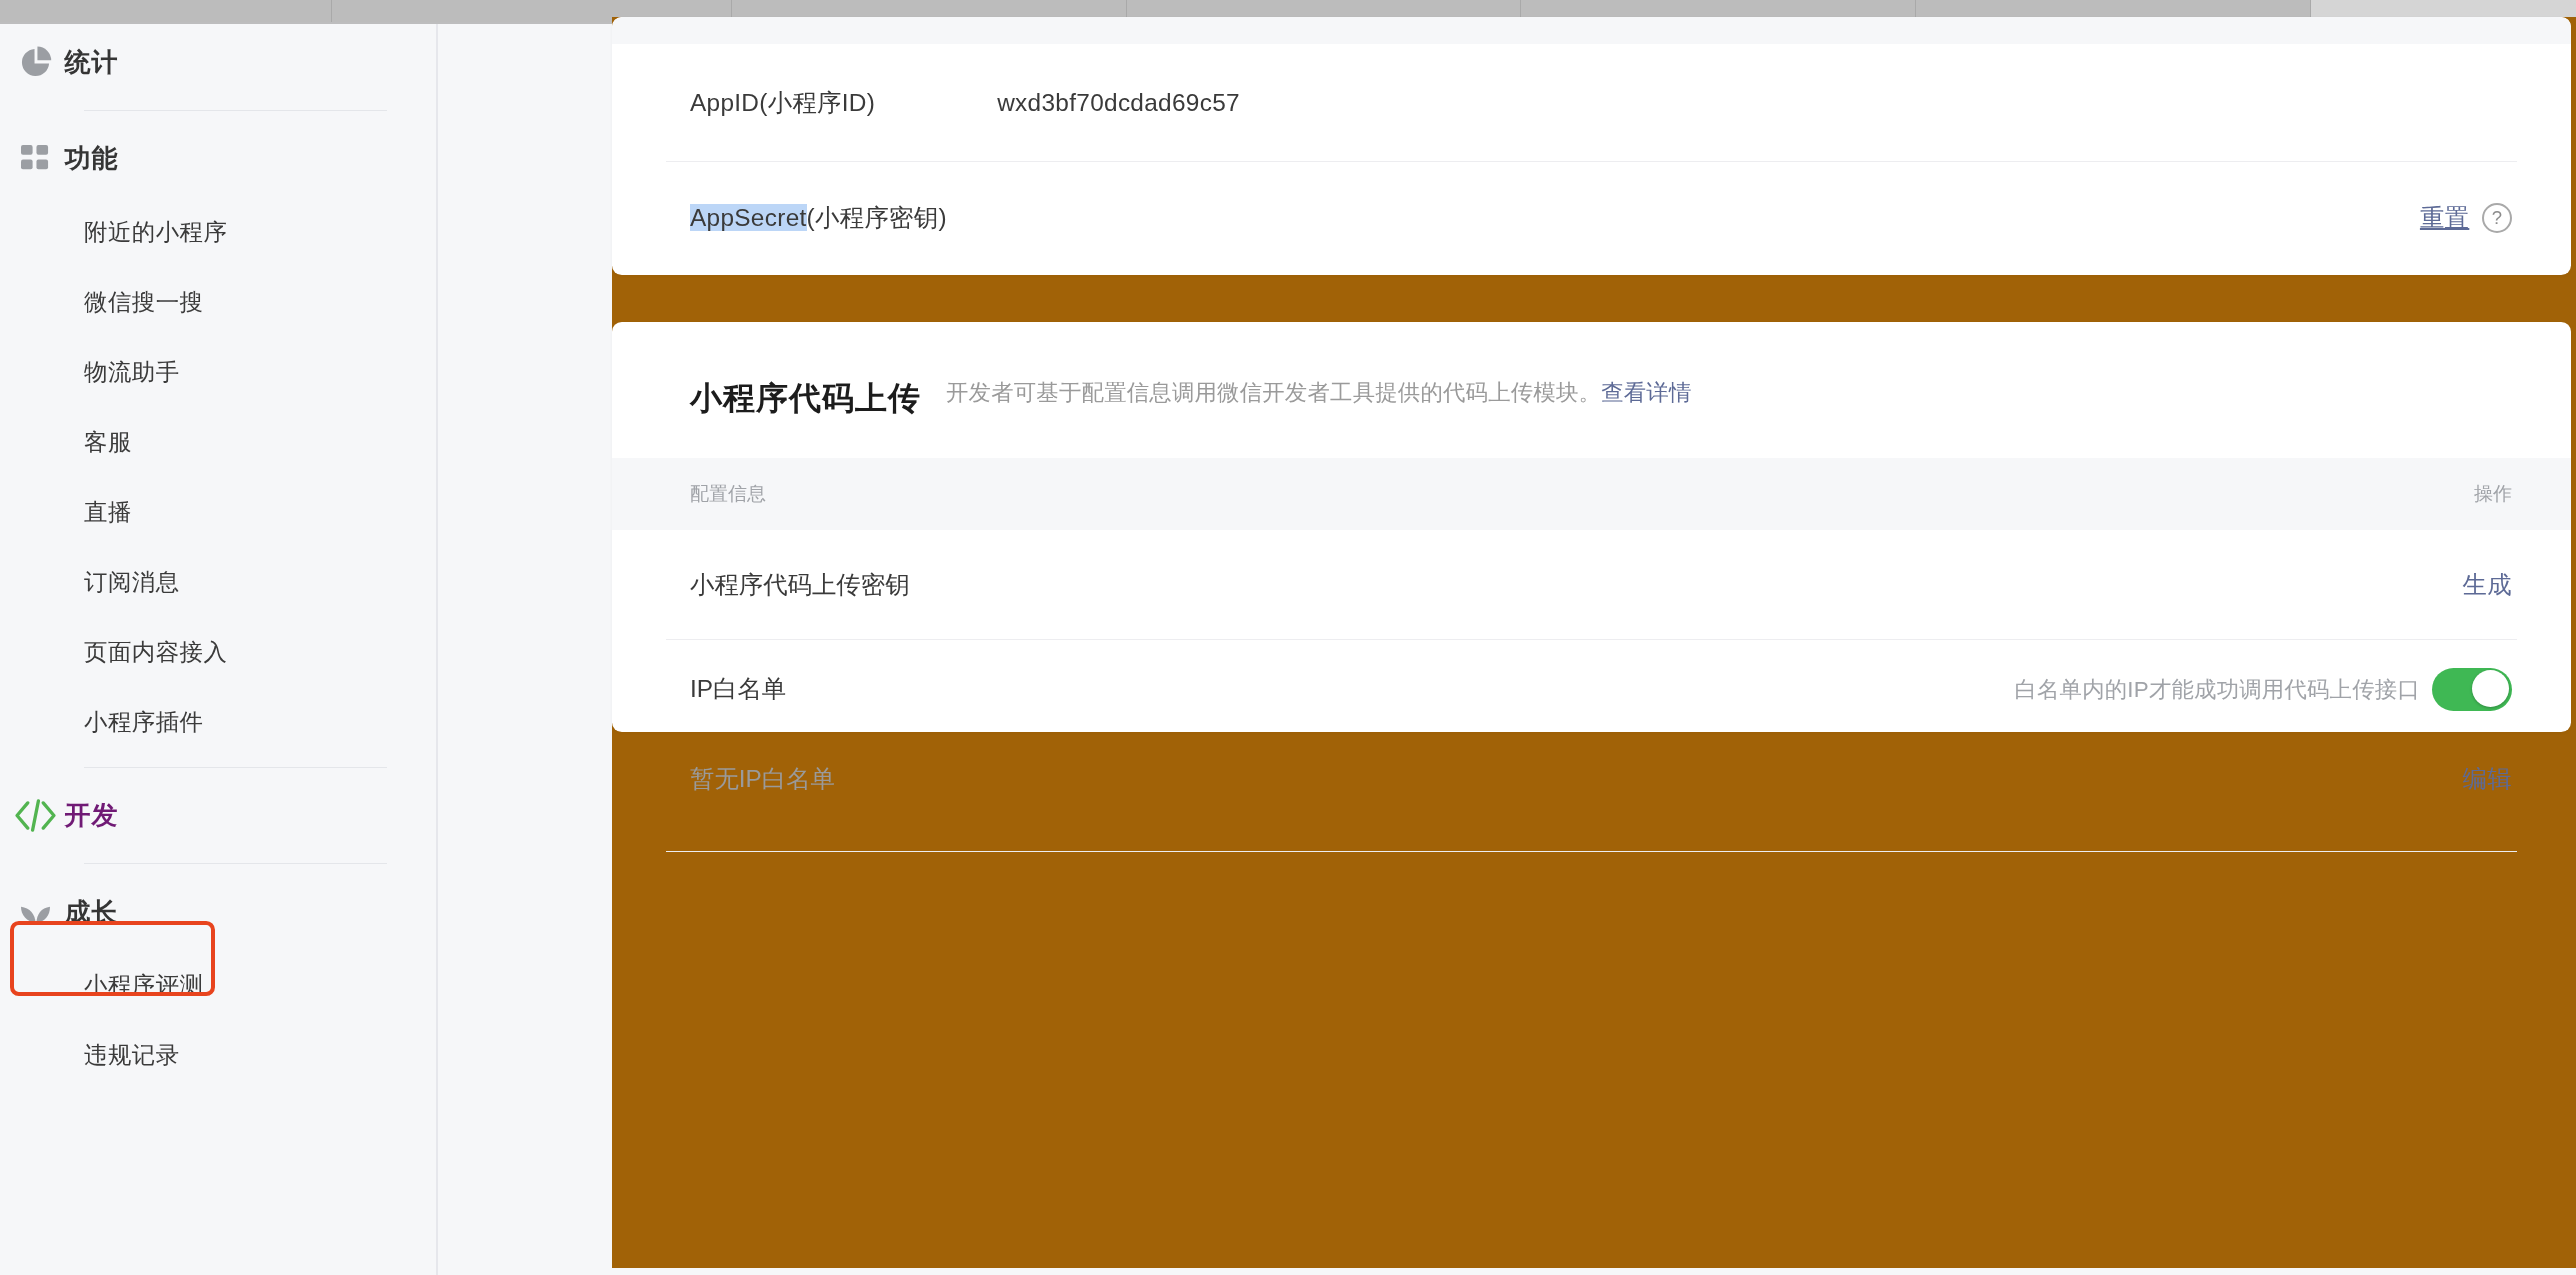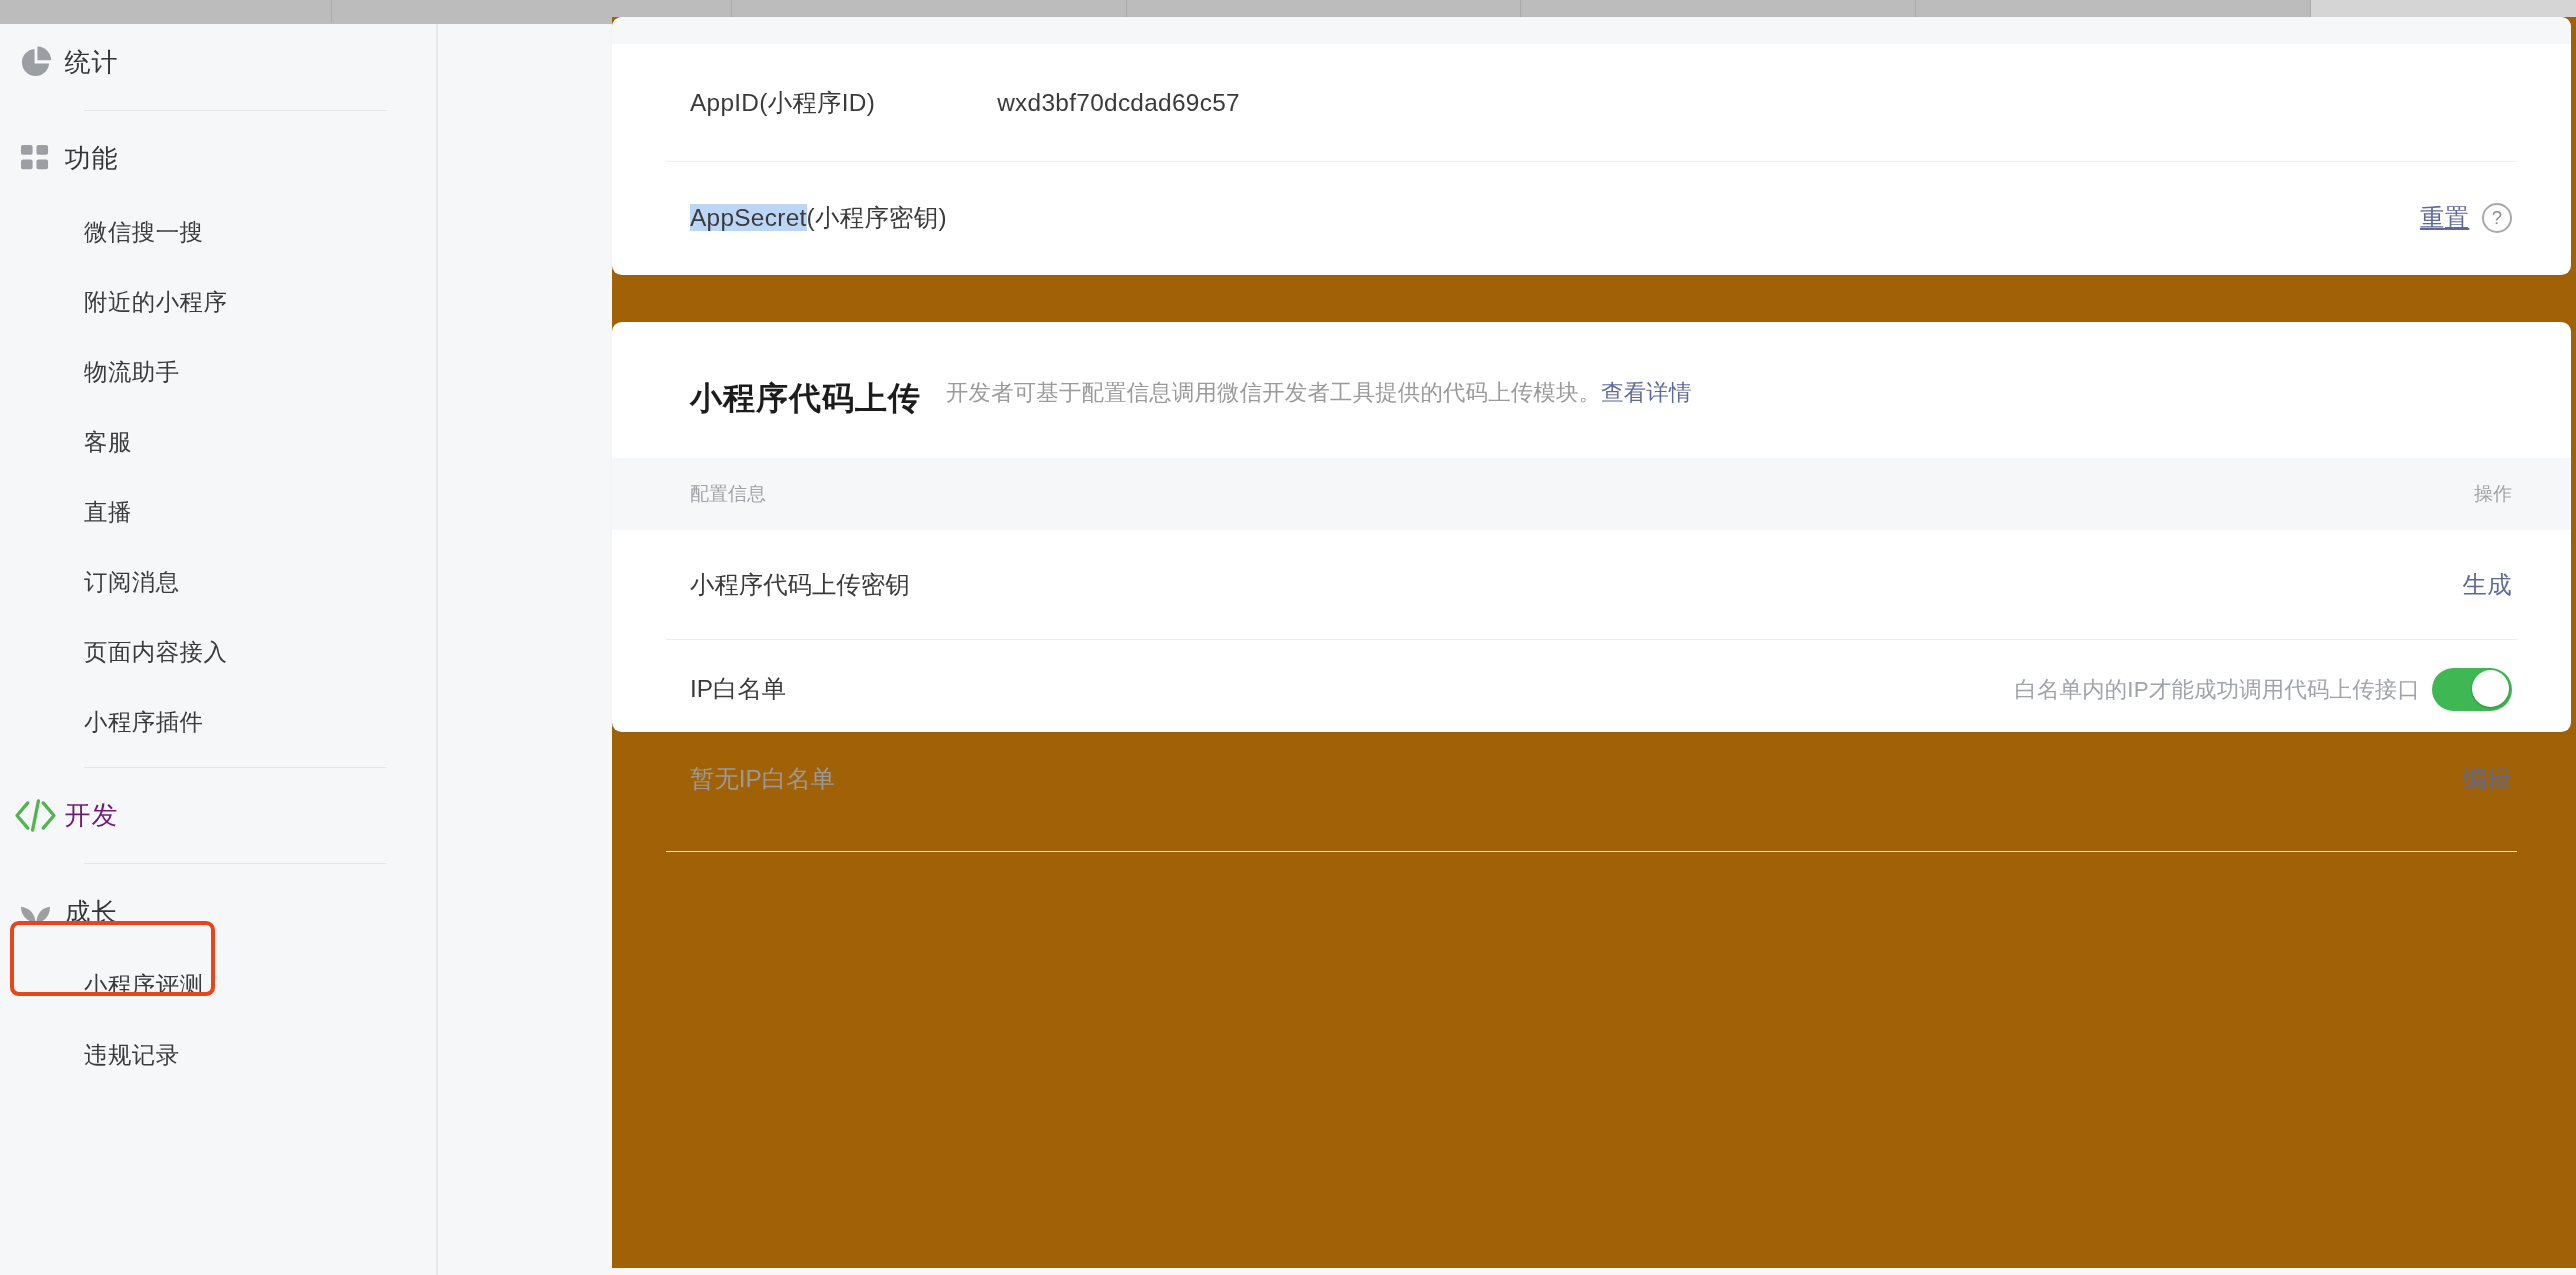--- a/index.html
+++ b/index.html
@@ -25,20 +25,21 @@
   
   .col2 { position:absolute; top:24.4px; left:438px; width:175px; height:1251px; background:#f6f7f9; }
 
   
   .sidebar { position:absolute; top:24.4px; left:0; width:436px; height:1251px; padding-top:0; }
 
   .side-group-head {
     display:flex; align-items:center;
     height:76px; padding-left:13.7px;
     position:relative;
+    font-weight:bold;
   }
   .side-group-head .gicon {
     width:43px; height:43px; margin-right:7.8px;
     display:flex; align-items:center; justify-content:center;
     flex:0 0 43px;
   }
   .side-group-head .glabel {
     font-size:26px; color:#353535; letter-spacing:1px;
   }
   .side-group-head.active .glabel { color:#701a75; }
@@ -170,24 +171,24 @@
           <rect x="0" y="1" width="12" height="10" rx="2" fill="#9b9ea3"></rect>
           <rect x="16" y="1" width="12" height="10" rx="2" fill="#9b9ea3"></rect>
           <rect x="0" y="16" width="12" height="10" rx="2" fill="#9b9ea3"></rect>
           <rect x="16" y="16" width="12" height="10" rx="2" fill="#9b9ea3"></rect>
         </svg>
       </span>
       <span class="glabel">功能</span>
     </div>
 
     <div class="side-item">
+        <span>附近的小程序</span>
+      </div>
+    <div class="side-item">
         <span>微信搜一搜</span>
-      </div>
-    <div class="side-item">
-        <span>附近的小程序</span>
       </div>
     <div class="side-item">
         <span>物流助手</span>
       </div>
     <div class="side-item">
         <span>客服</span>
       </div>
     <div class="side-item">
         <span>直播</span>
       </div>

